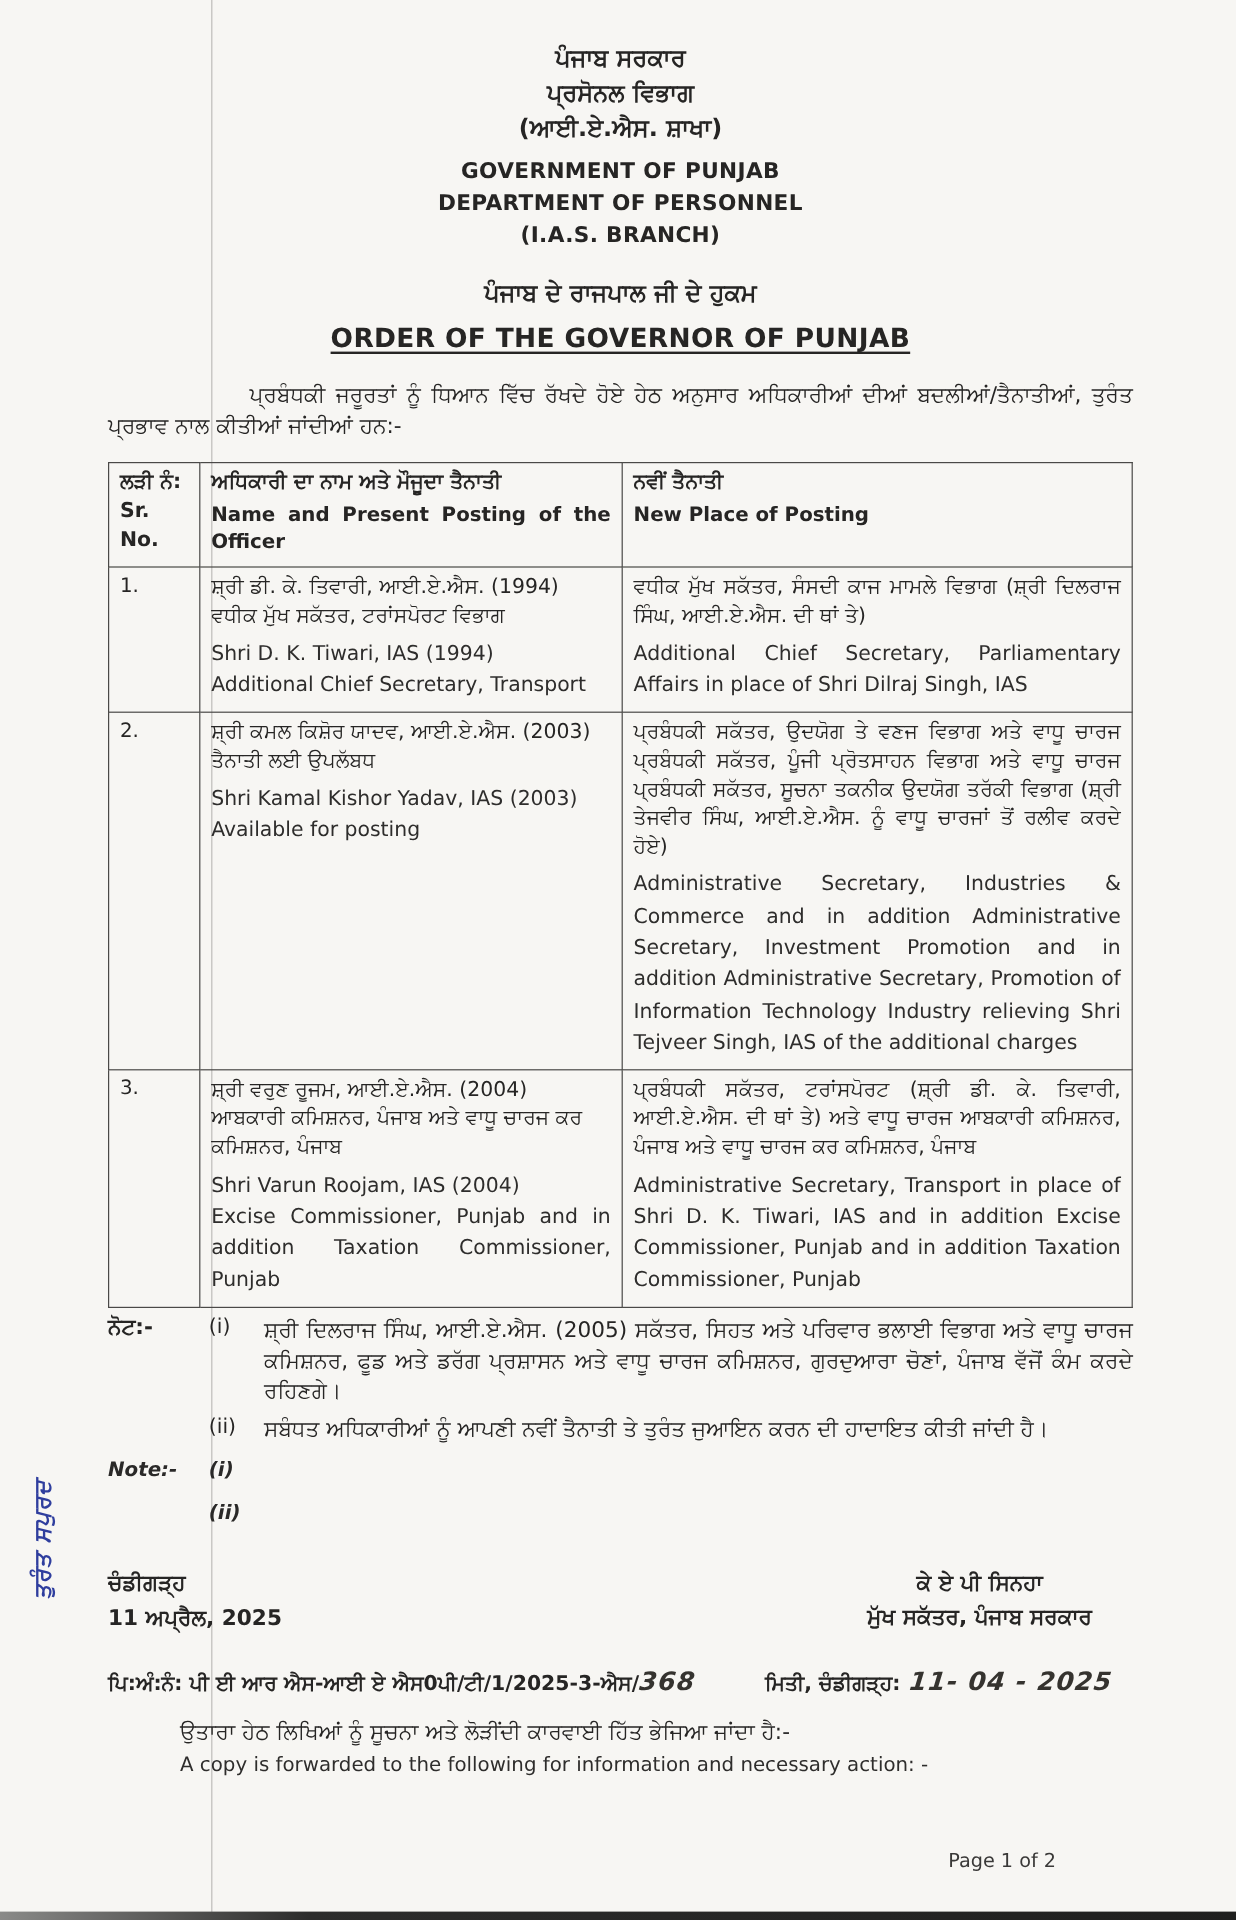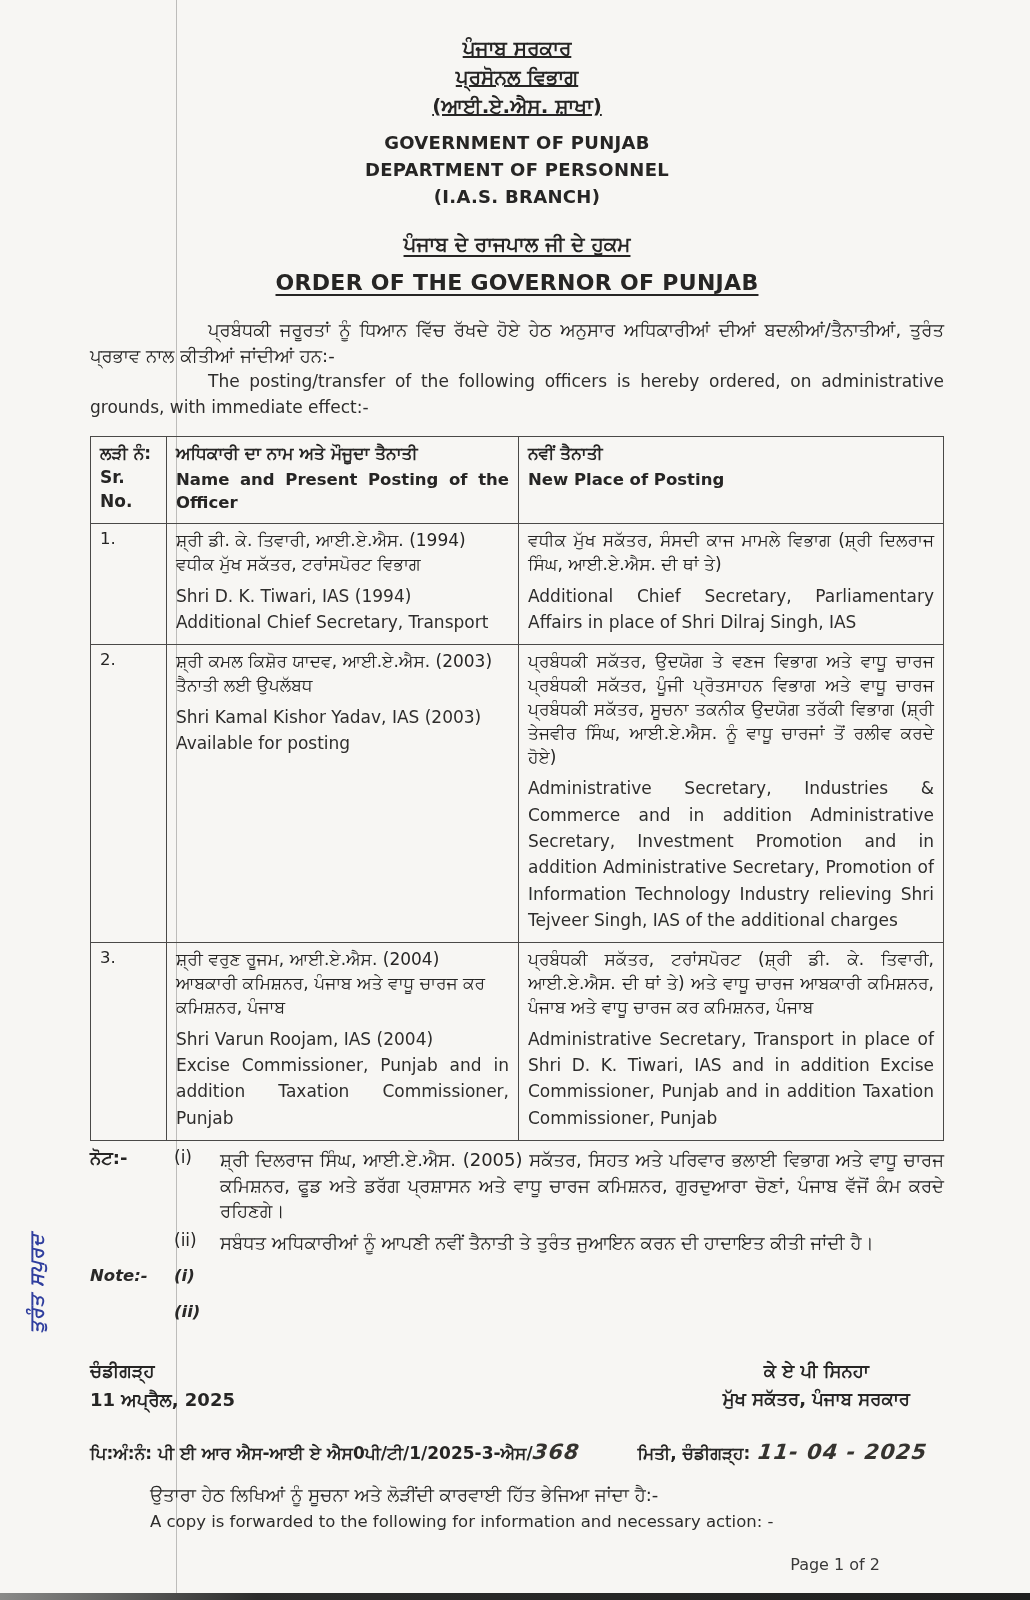--- a/index.html
+++ b/index.html
@@ -10,24 +10,24 @@
     font-family:"DejaVu Sans","Liberation Sans",sans-serif;
     color:#262524;
     overflow:hidden;
     box-sizing:border-box;
   }
   .vrule{position:absolute;left:176px;top:0;bottom:0;width:1px;background:#bdbcba;}
   .content{position:relative;padding:34px 86px 0 90px;box-sizing:border-box;}
 
   
   .hdr{text-align:center;line-height:1.45;}
-  .hdr .pa{font-size:20px;font-weight:600;text-decoration:underline;}
+  .hdr .pa{font-size:20px;font-weight:600;}
   .hdr .en{font-size:18px;font-weight:bold;letter-spacing:.3px;line-height:1.5;}
   .hdr .gap{height:8px;}
-  .order-title-pa{margin-top:20px;font-size:20px;font-weight:bold;text-decoration:underline;text-underline-offset:4px;}
+  .order-title-pa{margin-top:20px;font-size:20px;font-weight:bold;text-underline-offset:4px;}
   .order-title-en{margin-top:8px;font-size:22px;font-weight:bold;letter-spacing:.3px;text-decoration:underline;text-underline-offset:4px;}
 
   
   .intro{margin-top:18px;}
   .intro .pa{font-size:18px;text-align:justify;text-indent:118px;line-height:1.45;}
   .intro .en{font-size:17px;text-align:justify;text-indent:118px;line-height:1.5;margin-top:4px;color:#2e2d2c;}
 
   
   table.order{border-collapse:collapse;width:100%;margin-top:16px;table-layout:fixed;}
   table.order th,table.order td{
@@ -64,21 +64,21 @@
   .endorse{display:flex;margin-top:26px;align-items:baseline;font-size:17px;}
   .endorse .ref{font-weight:600;}
   .hand{font-style:italic;letter-spacing:1px;transform:skewX(-6deg);display:inline-block;font-size:21px;font-weight:600;color:#35332f;}
   .endorse .datepart{margin-left:58px;font-weight:600;}
 
   
   .fwd{margin-top:18px;padding-left:60px;}
   .fwd .pa{font-size:18px;line-height:1.45;}
   .fwd .en{font-size:16.5px;margin-top:4px;color:#2e2d2c;}
 
-  .page-num{position:absolute;right:150px;bottom:26px;font-size:16px;color:#3a3938;}
+  .page-num{position:absolute;right:150px;bottom:40px;font-size:16px;color:#3a3938;}
   .bottom-band{position:absolute;left:0;right:0;bottom:0;height:7px;
     background:linear-gradient(to right,#8a8a88,#2c2c2b 25%,#1f1f1e);}
   .margin-note{
     position:absolute;left:-62px;top:1272px;width:196px;text-align:center;
     transform:rotate(-90deg);
     font-size:19px;font-style:italic;font-weight:600;color:#2f3e9e;letter-spacing:1px;
   }
 </style>
 </head>
 <body>
@@ -96,21 +96,20 @@
       <div class="gap"></div>
       <div class="en">GOVERNMENT OF PUNJAB</div>
       <div class="en">DEPARTMENT OF PERSONNEL</div>
       <div class="en">(I.A.S. BRANCH)</div>
       <div class="order-title-pa">ਪੰਜਾਬ ਦੇ ਰਾਜਪਾਲ ਜੀ ਦੇ ਹੁਕਮ</div>
       <div class="order-title-en">ORDER OF THE GOVERNOR OF PUNJAB</div>
     </div>
 
     <div class="intro">
       <p class="pa" style="margin:0">ਪ੍ਰਬੰਧਕੀ ਜਰੂਰਤਾਂ ਨੂੰ ਧਿਆਨ ਵਿੱਚ ਰੱਖਦੇ ਹੋਏ ਹੇਠ ਅਨੁਸਾਰ ਅਧਿਕਾਰੀਆਂ ਦੀਆਂ ਬਦਲੀਆਂ/ਤੈਨਾਤੀਆਂ, ਤੁਰੰਤ ਪ੍ਰਭਾਵ ਨਾਲ ਕੀਤੀਆਂ ਜਾਂਦੀਆਂ ਹਨ:-</p>
-      <p class="en" style="margin:0">The posting/transfer of the following officers is hereby ordered, on administrative grounds, with immediate effect:-</p>
     </div>
 
     <table class="order">
       <colgroup>
           <col class="c1">
           <col class="c2">
           <col class="c3">
         </colgroup>
       <thead>
         <tr>

